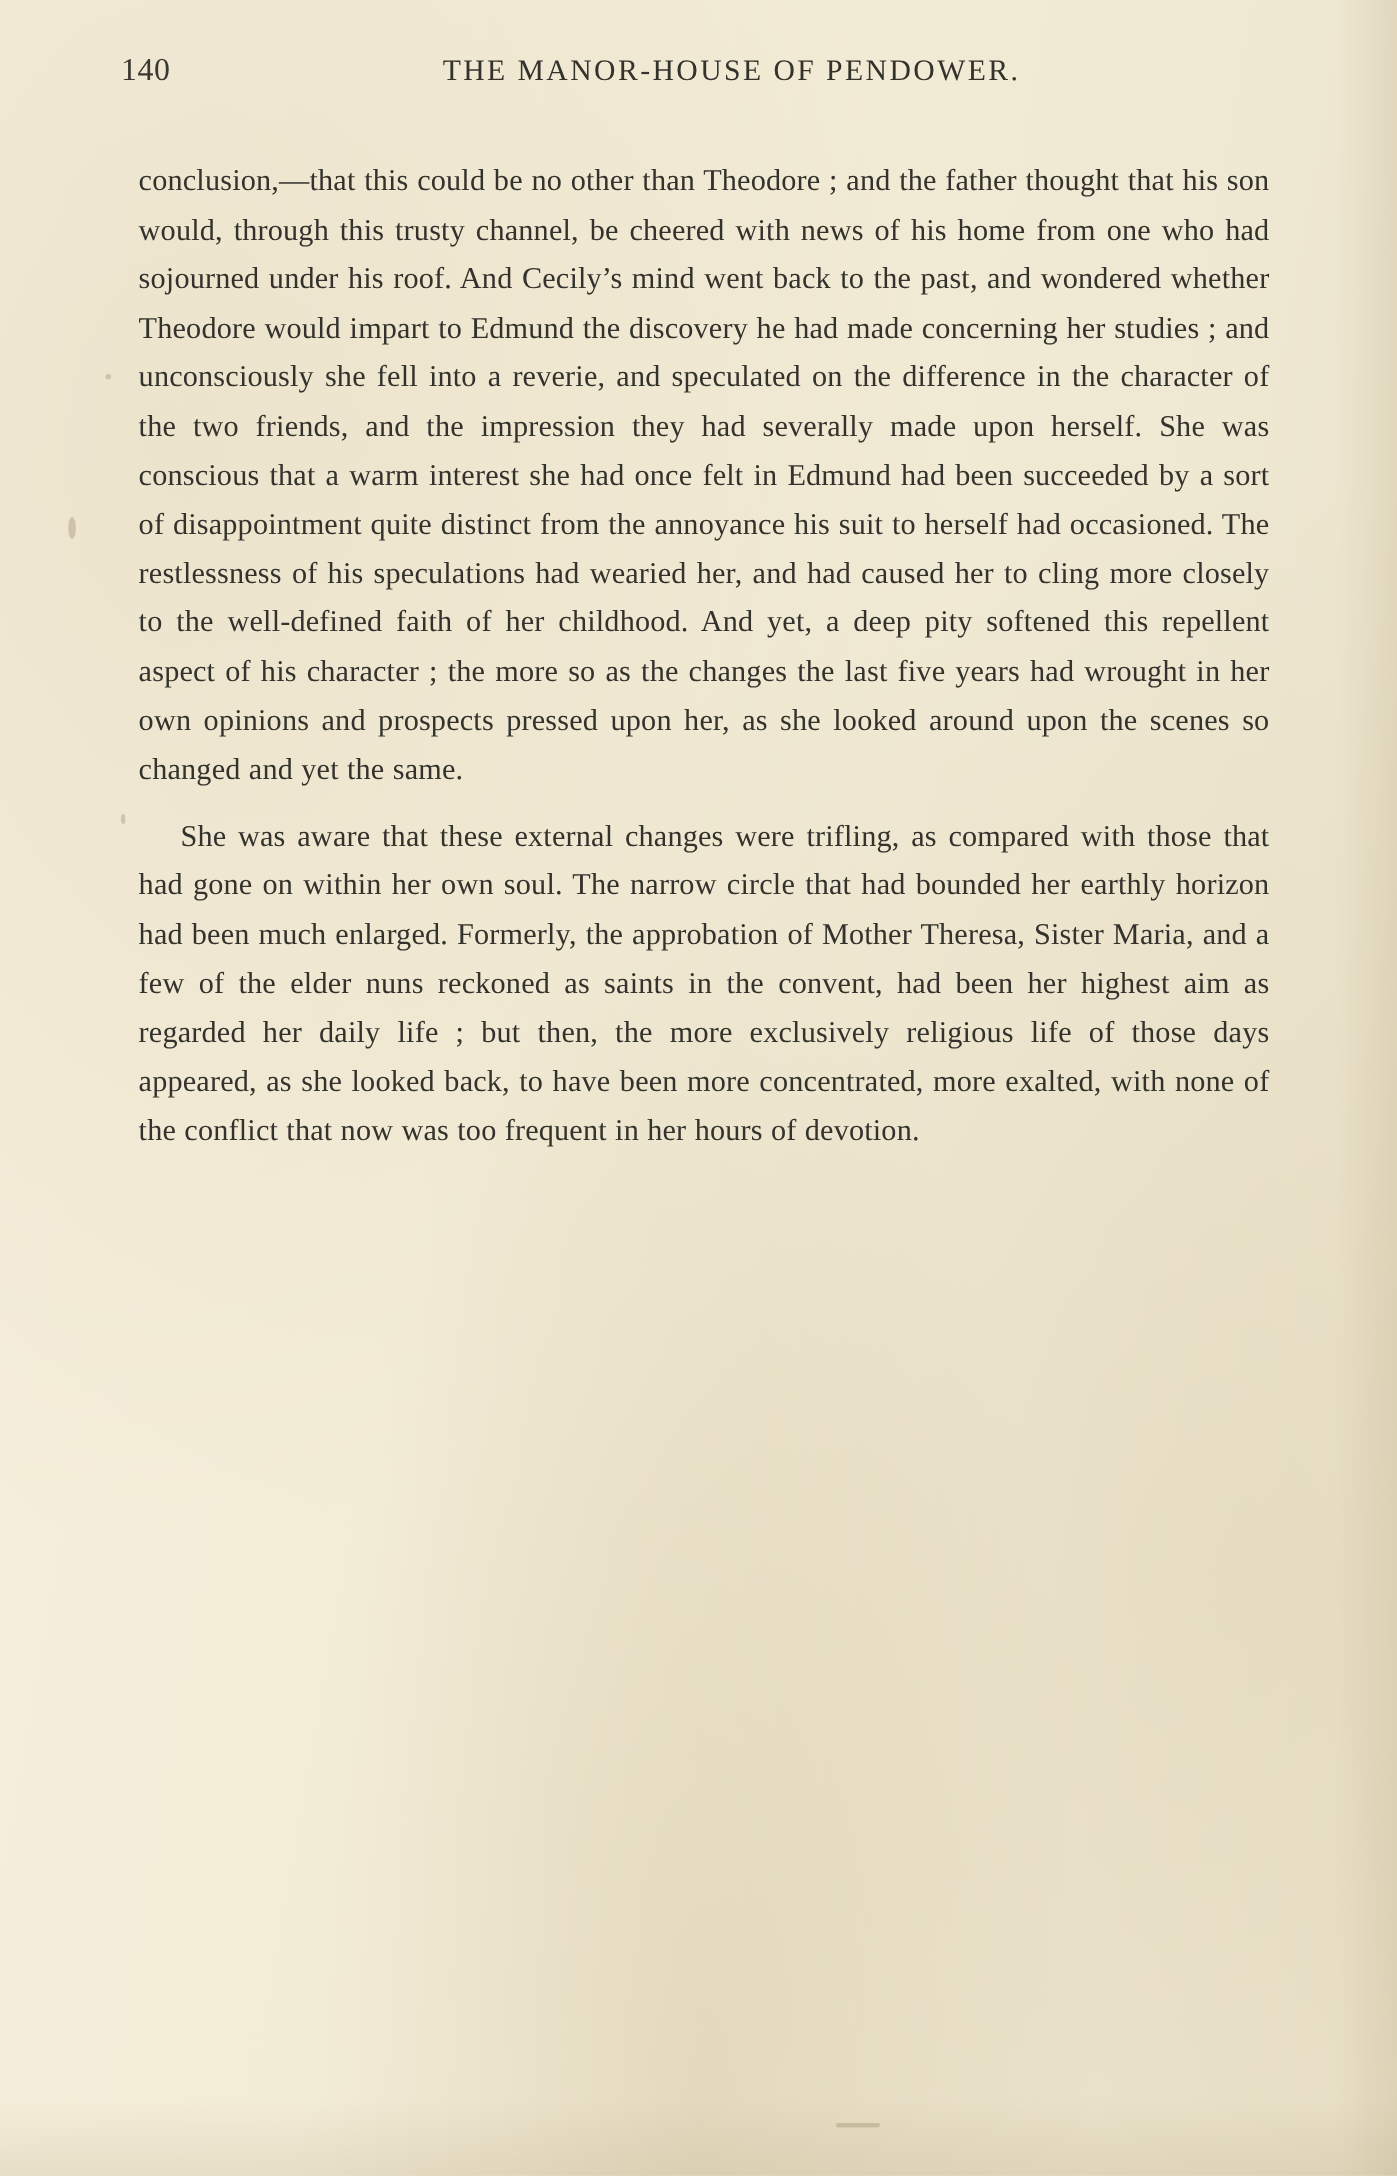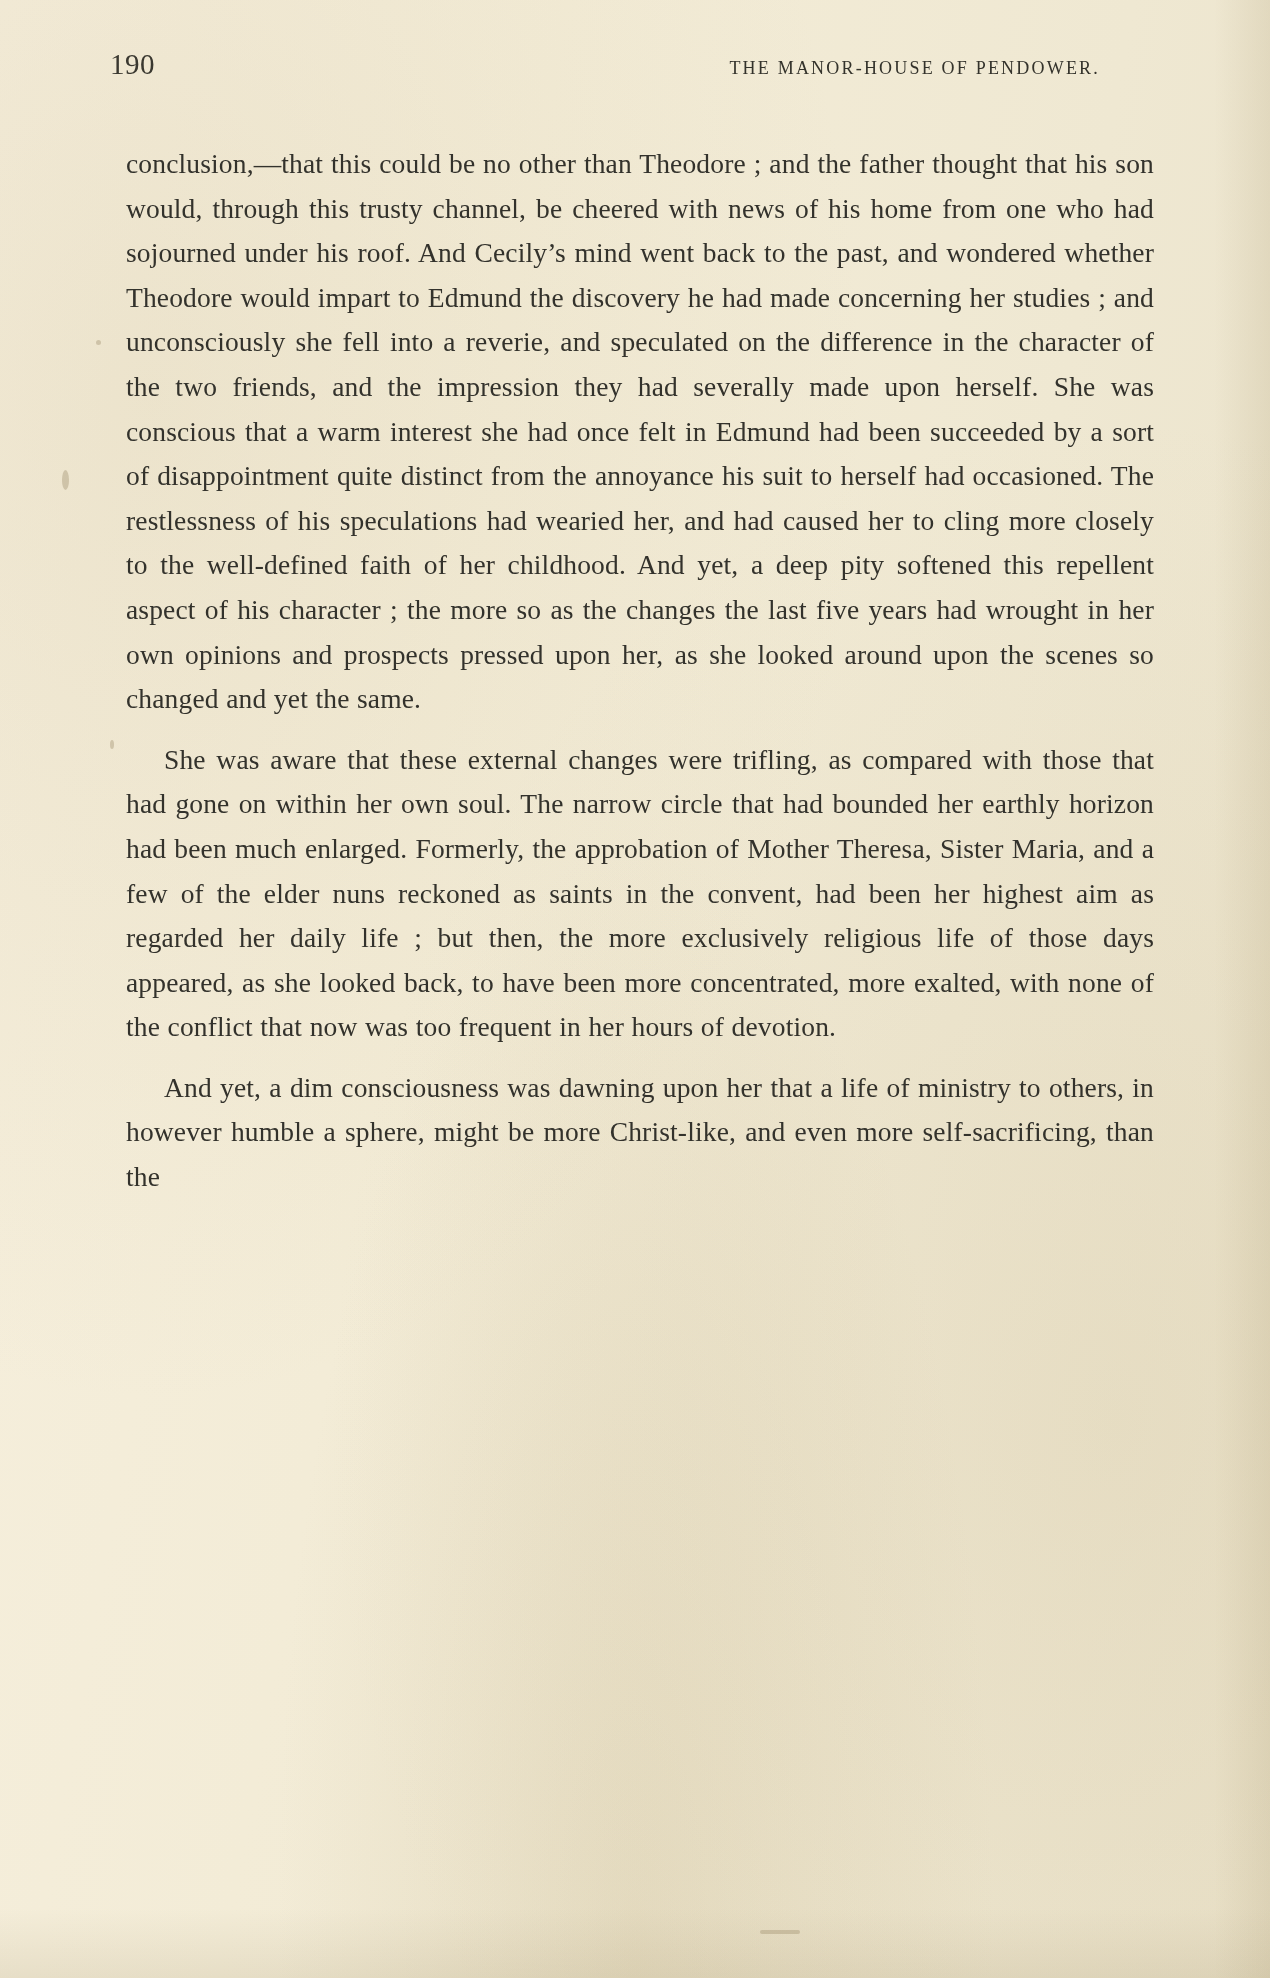--- a/index.html
+++ b/index.html
@@ -44,22 +44,22 @@
   }
   .folio {
     font-size: 29px;
     letter-spacing: 0.5px;
     color: #3a3830;
     width: 120px;
     flex: none;
   }
   .running-title {
     flex: 1;
-    text-align: right;
-    font-size: 18px;
+    text-align: center;
+    font-size: 27px;
     letter-spacing: 2.2px;
     color: #33322b;
     padding-right: 70px;
     white-space: nowrap;
   }
   .body-text p {
     margin: 16px;
     font-size: 27.5px;
     line-height: 44.6px;
     text-align: justify;
@@ -101,27 +101,26 @@
 <div class="page">
 
   <div class="speck" style="left:62px; top:470px; width:7px; height:20px;"></div>
   <div class="speck" style="left:96px; top:340px; width:5px; height:5px;"></div>
   <div class="speck" style="left:110px; top:740px; width:4px; height:9px;"></div>
   <div class="speck" style="left:760px; top:1930px; width:40px; height:4px; border-radius:2px;"></div>
 
   <div class="content">
 
     <div class="header">
-      <div class="folio">190</div>
+      <div class="folio">140</div>
       <div class="running-title">THE MANOR-HOUSE OF PENDOWER.</div>
     </div>
 
     <div class="body-text">
       <p>conclusion,—that this could be no other than Theodore ; and the father thought that his son would, through this trusty channel, be cheered with news of his home from one who had sojourned under his roof.   And Cecily’s mind went back to the past, and wondered whether Theodore would impart to Edmund the discovery he had made concerning her studies ; and unconsciously she fell into a reverie, and speculated on the difference in the character of the two friends, and the impression they had severally made upon herself.   She was conscious that a warm interest she had once felt in Edmund had been succeeded by a sort of disappointment quite distinct from the annoyance his suit to herself had occasioned.   The restlessness of his speculations had wearied her, and had caused her to cling more closely to the well-defined faith of her childhood.   And yet, a deep pity softened this repellent aspect of his character ; the more so as the changes the last five years had wrought in her own opinions and prospects pressed upon her, as she looked around upon the scenes so changed and yet the same.</p>
       <p class="indent">She was aware that these external changes were trifling, as compared with those that had gone on within her own soul. The narrow circle that had bounded her earthly horizon had been much enlarged.   Formerly, the approbation of Mother Theresa, Sister Maria, and a few of the elder nuns reckoned as saints in the convent, had been her highest aim as regarded her daily life ; but then, the more exclusively religious life of those days appeared, as she looked back, to have been more concentrated, more exalted, with none of the conflict that now was too frequent in her hours of devotion.</p>
-      <p class="indent">And yet, a dim consciousness was dawning upon her that a life of ministry to others, in however humble a sphere, might be more Christ-like, and even more self-sacrificing, than the</p>
     </div>
 
   </div>
 
   <div class="edge-shadow"></div>
   <div class="bottom-shadow"></div>
 </div>
 
 </body></html>

